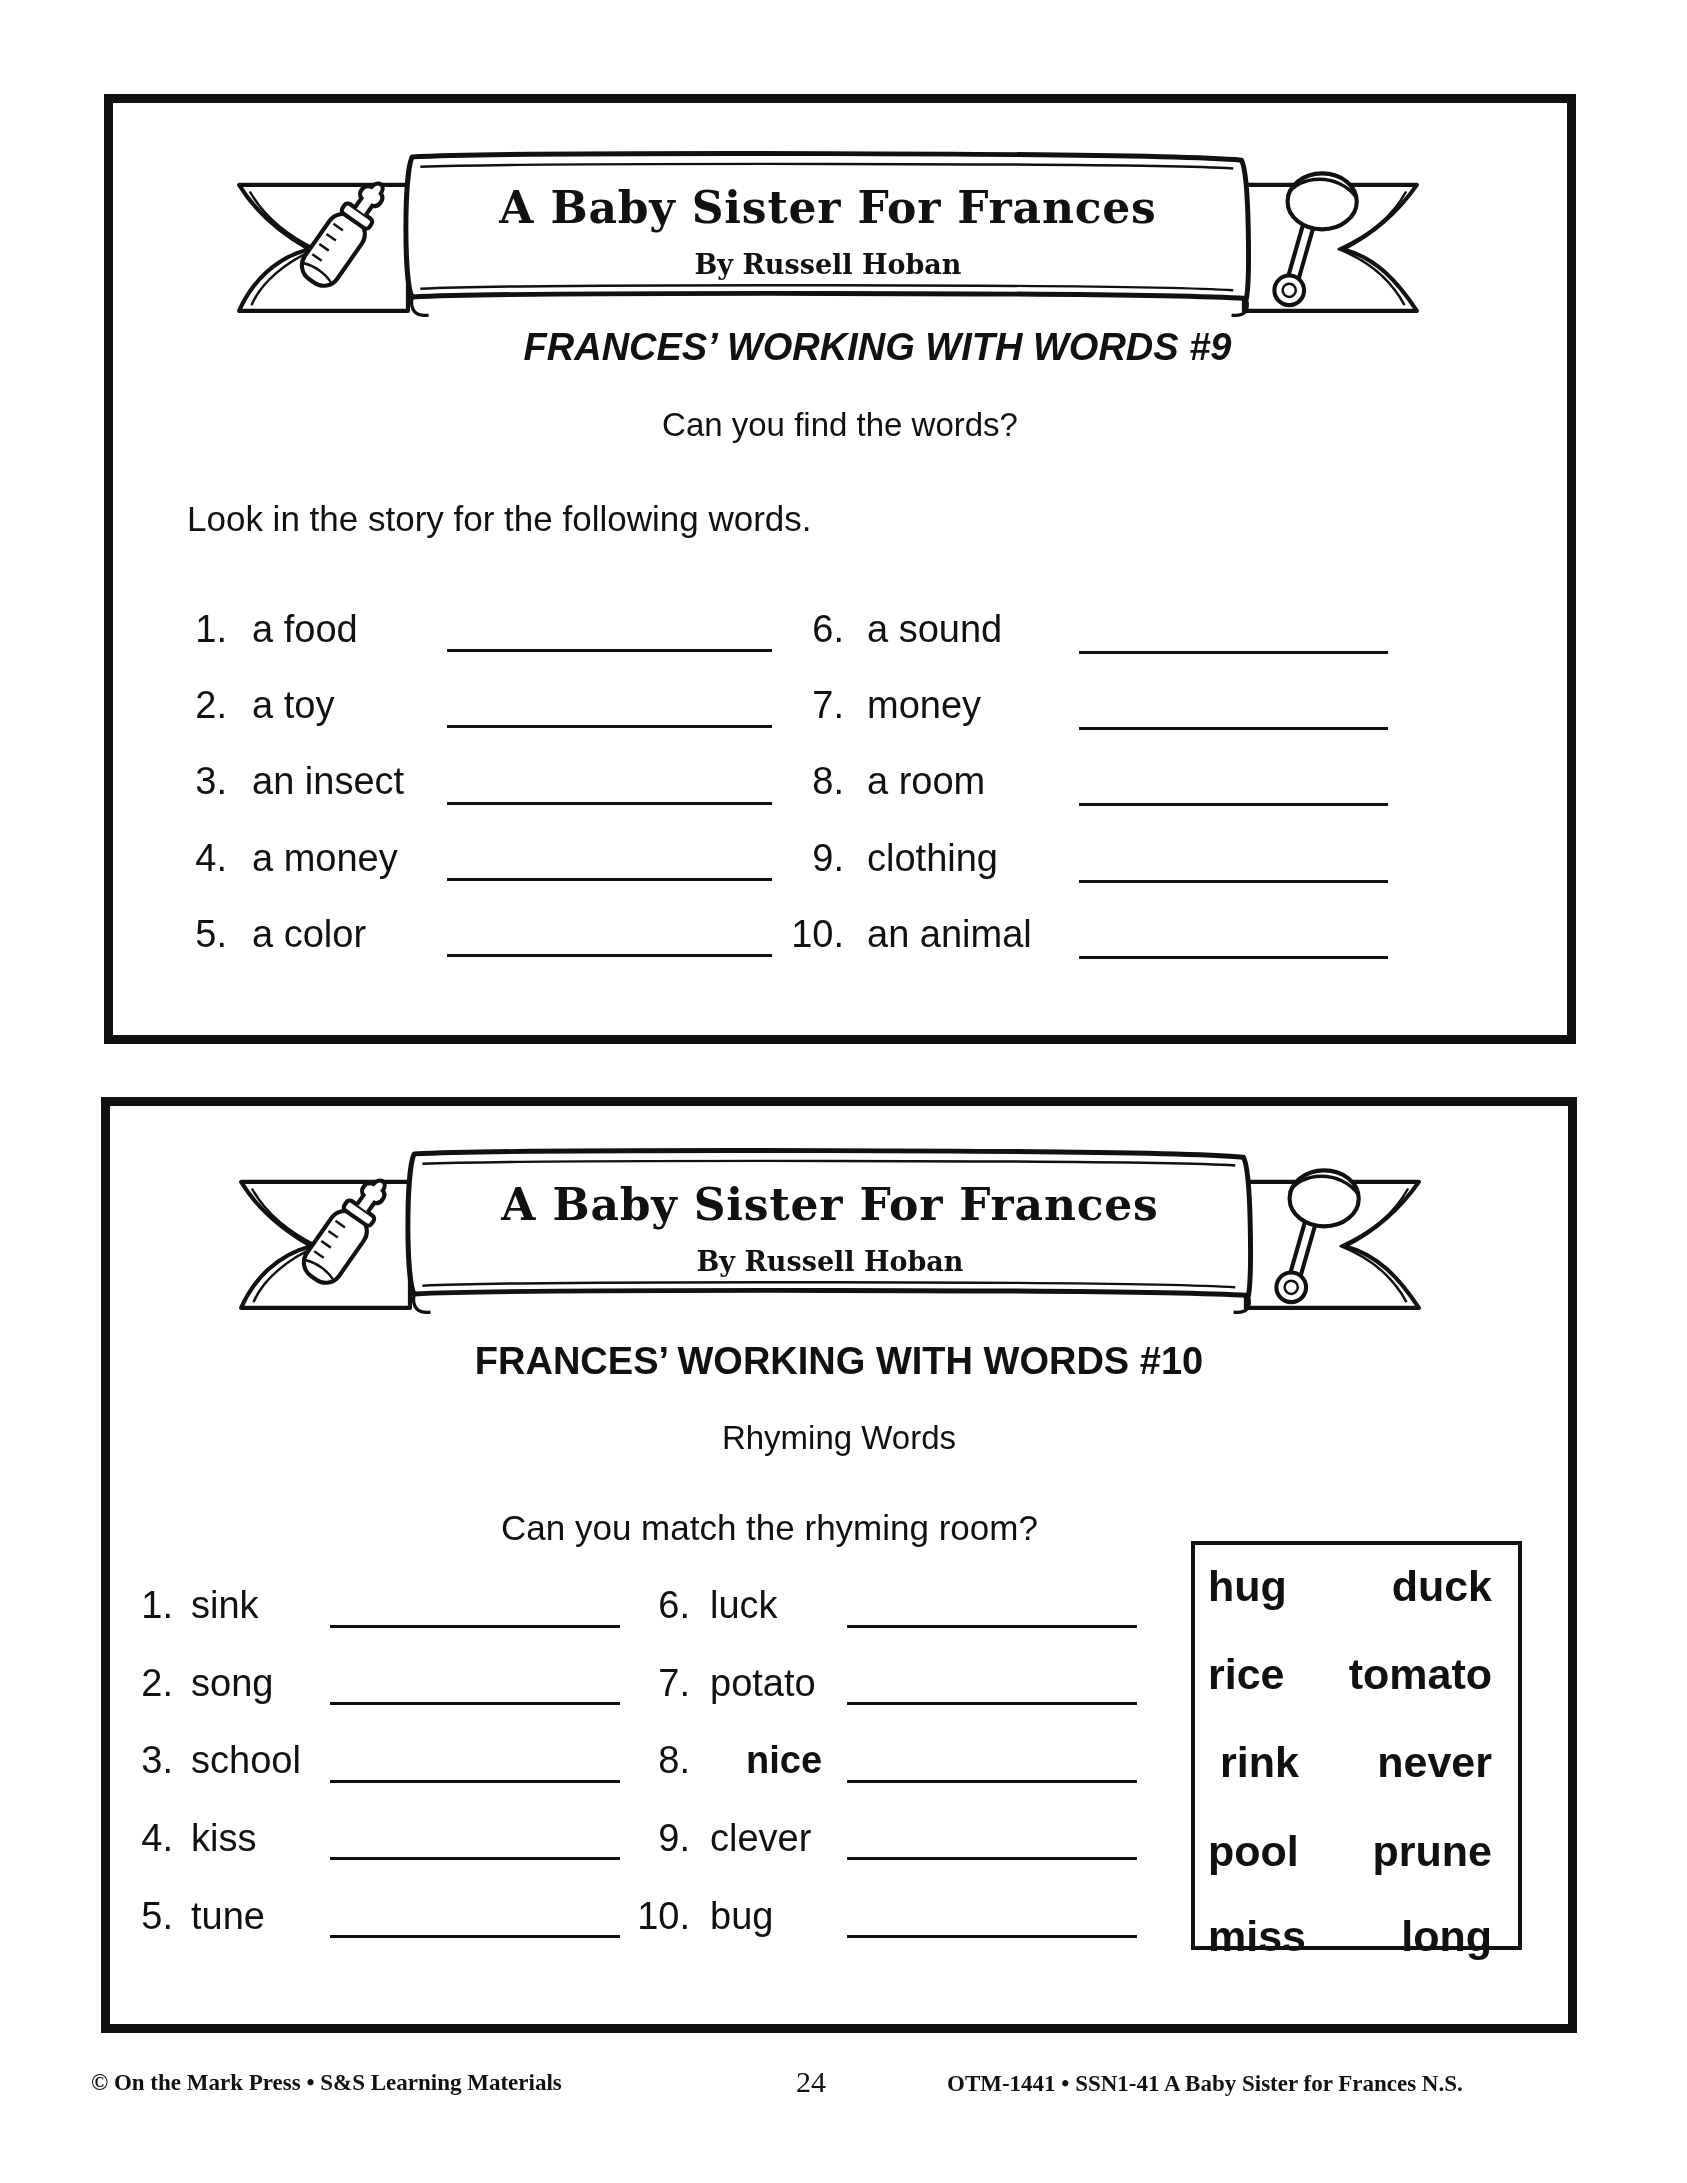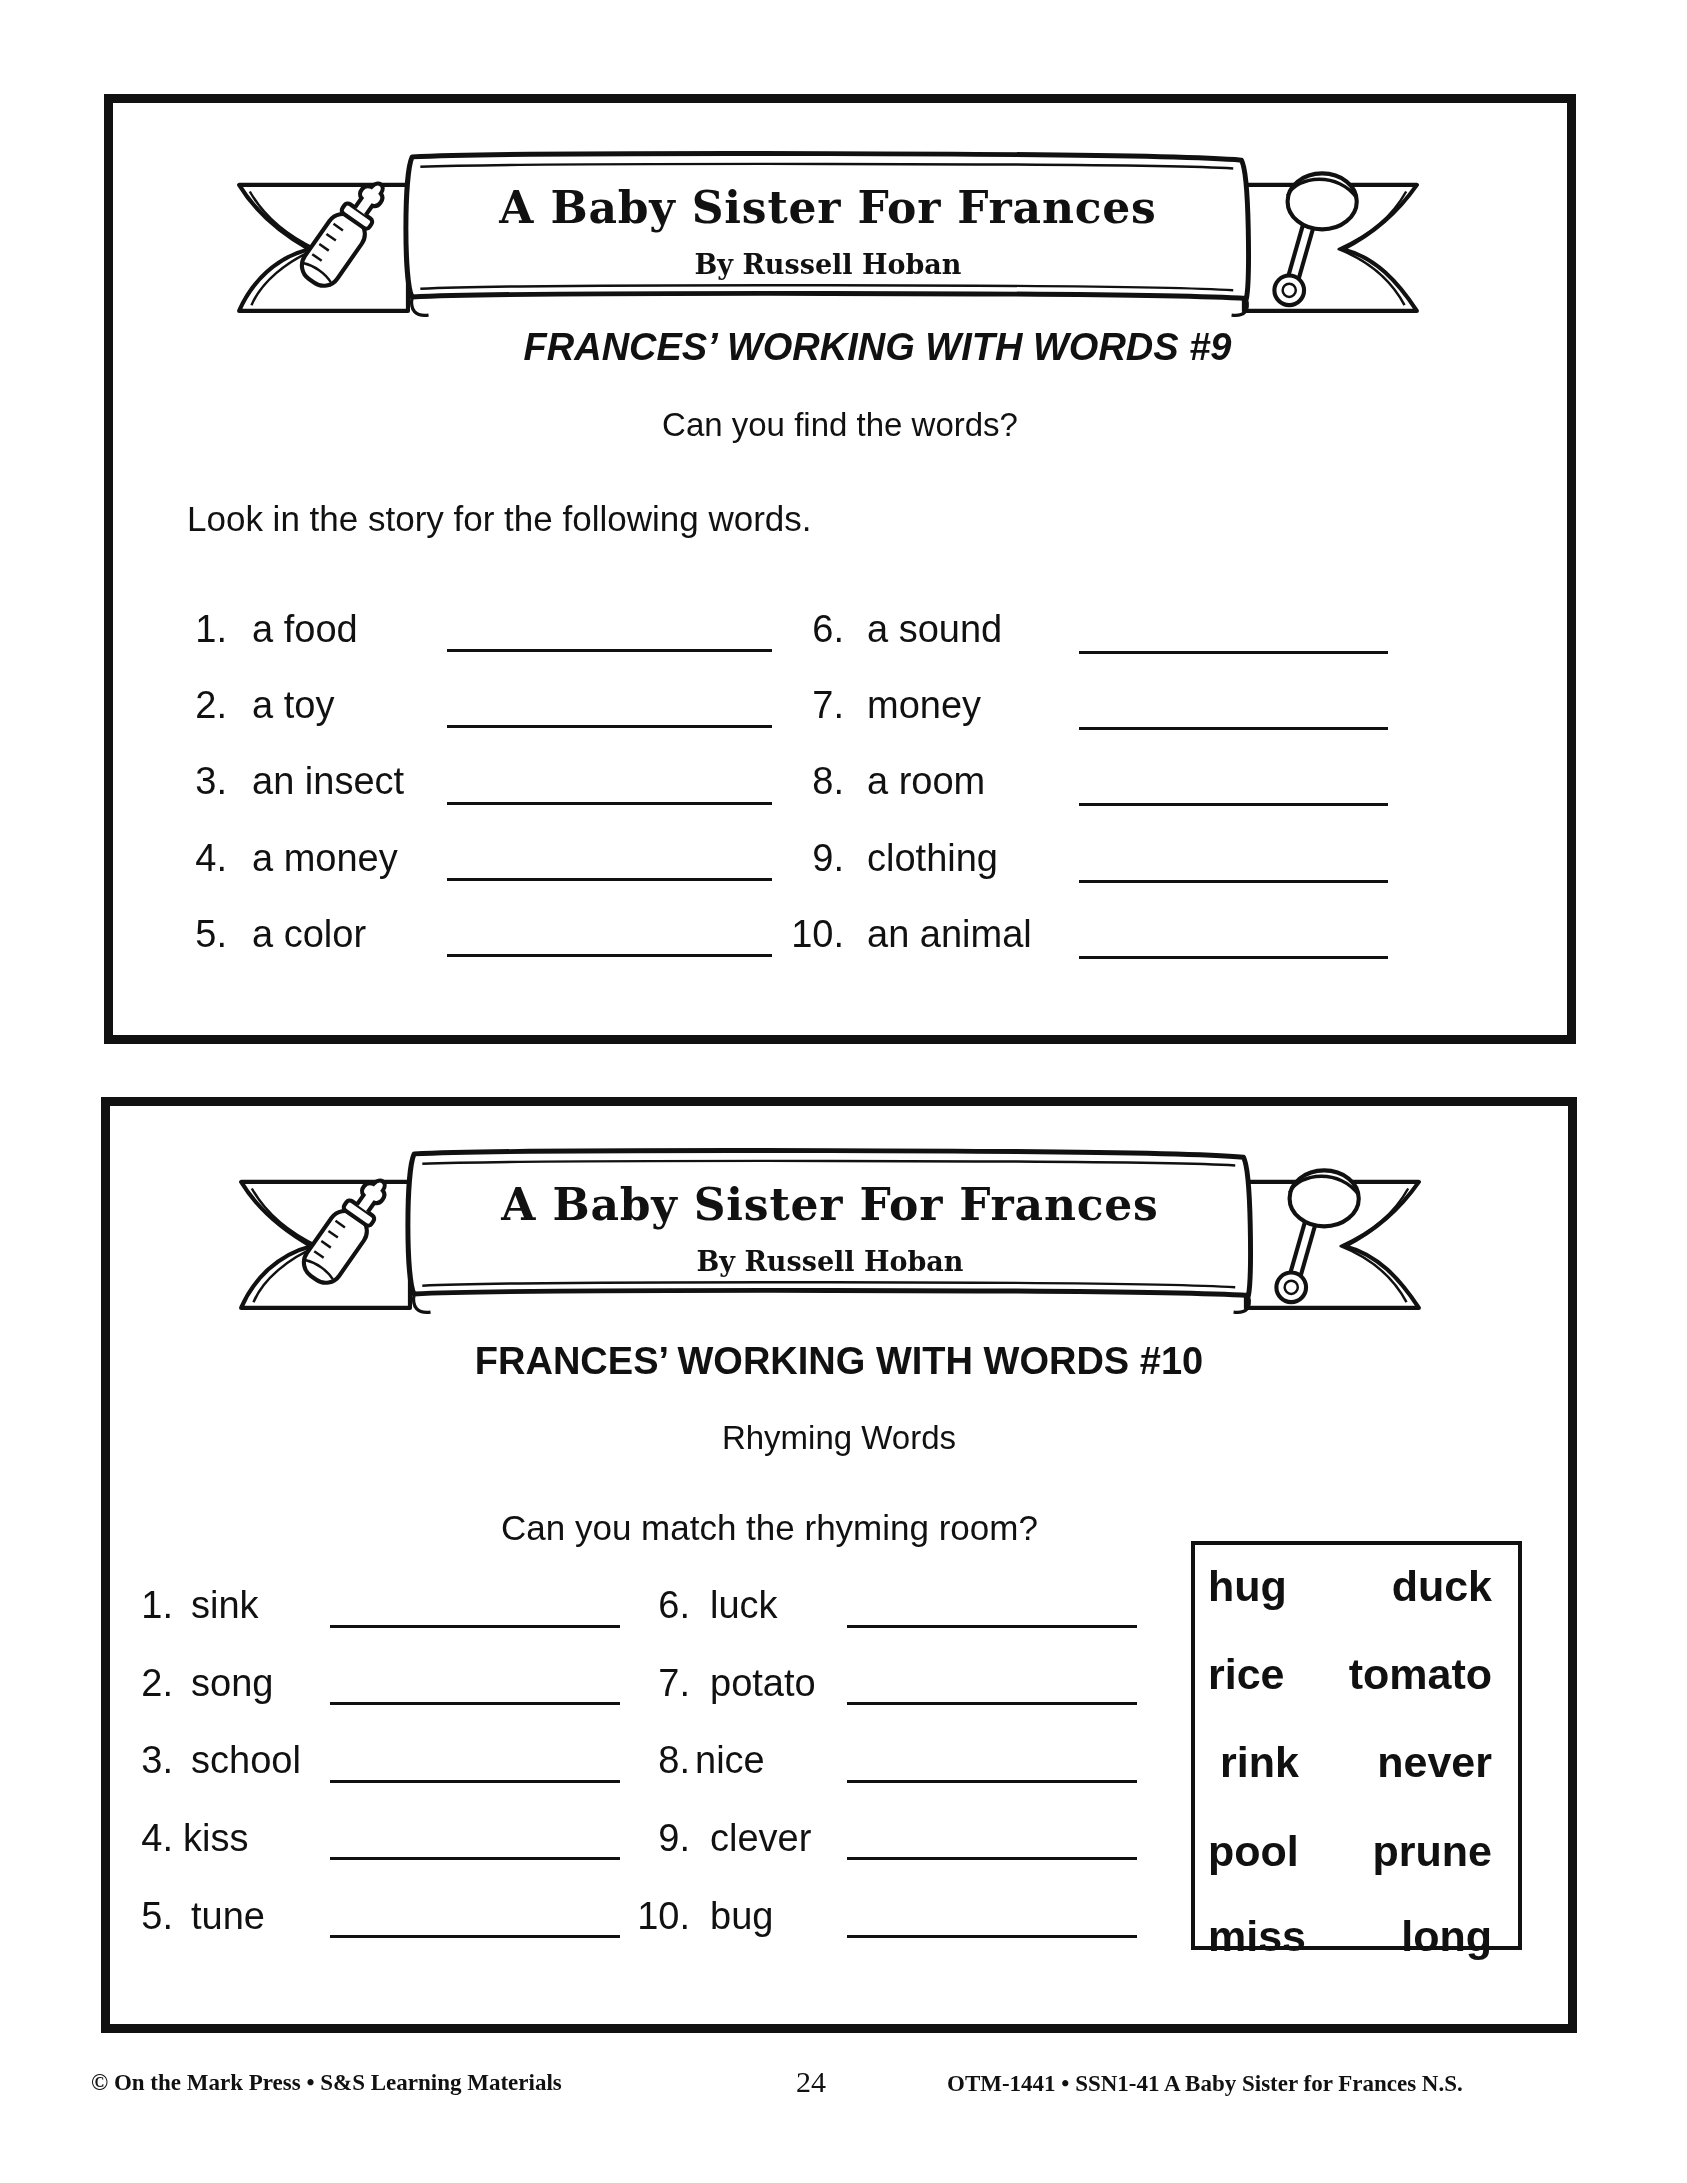--- a/index.html
+++ b/index.html
@@ -186,42 +186,42 @@
     <div class="item-label" style="left:191px; top:1662px;">song</div>
     <div class="blank" style="left:330px; width:290px; top:1702px;"></div>
   </div>
   <div>
     <div class="item-num" style="left:115px; width:58px; top:1739px;">3.</div>
     <div class="item-label" style="left:191px; top:1739px;">school</div>
     <div class="blank" style="left:330px; width:290px; top:1780px;"></div>
   </div>
   <div>
     <div class="item-num" style="left:115px; width:58px; top:1817px;">4.</div>
-    <div class="item-label" style="left:183px; top:1817px;">kiss</div>
+    <div class="item-label" style="left:191px; top:1817px;">kiss</div>
     <div class="blank" style="left:330px; width:290px; top:1857px;"></div>
   </div>
   <div>
     <div class="item-num" style="left:115px; width:58px; top:1895px;">5.</div>
     <div class="item-label" style="left:191px; top:1895px;">tune</div>
     <div class="blank" style="left:330px; width:290px; top:1935px;"></div>
   </div>
 
   <div>
     <div class="item-num" style="left:614px; width:76px; top:1584px;">6.</div>
     <div class="item-label" style="left:710px; top:1584px;">luck</div>
     <div class="blank" style="left:847px; width:290px; top:1625px;"></div>
   </div>
   <div>
     <div class="item-num" style="left:614px; width:76px; top:1662px;">7.</div>
     <div class="item-label" style="left:710px; top:1662px;">potato</div>
     <div class="blank" style="left:847px; width:290px; top:1702px;"></div>
   </div>
   <div>
     <div class="item-num" style="left:614px; width:76px; top:1739px;">8.</div>
-    <div class="item-label" style="left:695px; top:1739px;">nice</div>
+    <div class="item-label" style="left:746px; top:1739px;font-weight:bold;">nice</div>
     <div class="blank" style="left:847px; width:290px; top:1780px;"></div>
   </div>
   <div>
     <div class="item-num" style="left:614px; width:76px; top:1817px;">9.</div>
     <div class="item-label" style="left:710px; top:1817px;">clever</div>
     <div class="blank" style="left:847px; width:290px; top:1857px;"></div>
   </div>
   <div>
     <div class="item-num" style="left:614px; width:76px; top:1895px;">10.</div>
     <div class="item-label" style="left:710px; top:1895px;">bug</div>

